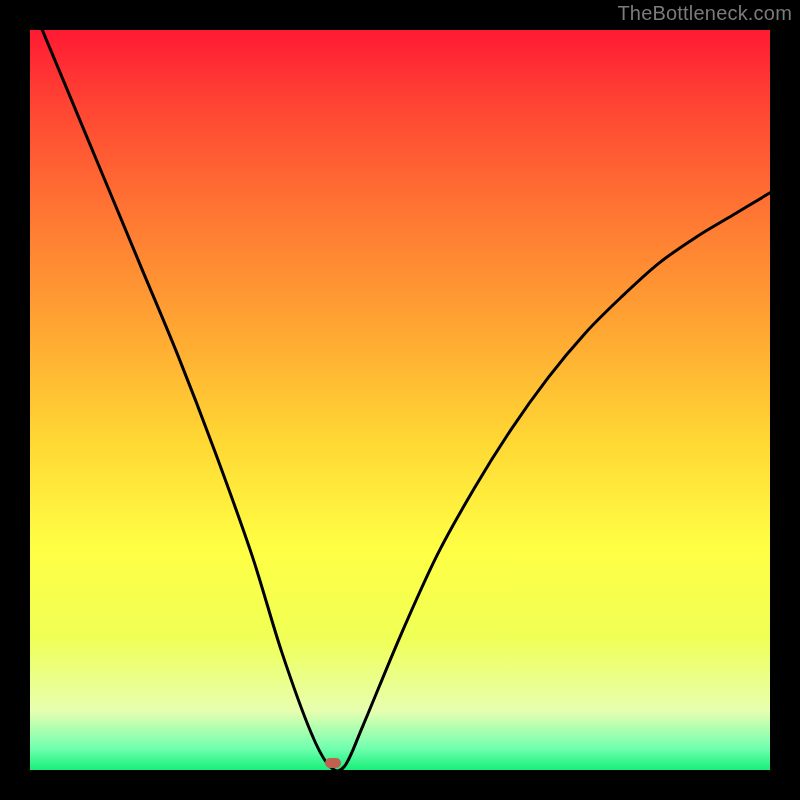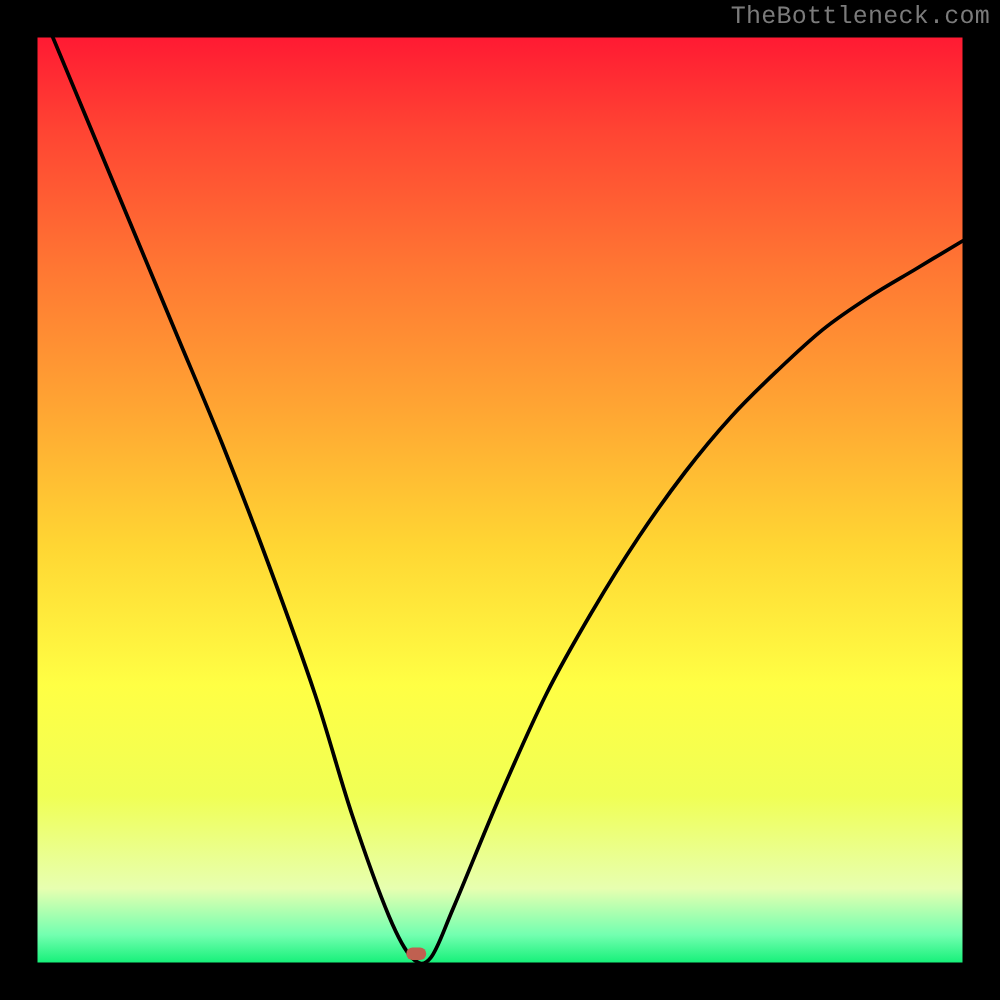--- a/index.html
+++ b/index.html
@@ -51,21 +51,21 @@
     position: absolute;
     width: 16px;
     height: 10px;
     background: #c06050;
     border-radius: 5px;
   }
   .watermark {
     position: absolute;
     top: 2px;
     right: 8px;
-    font-family: Liberation Mono, monospace;
+    font-family: Liberation Sans, sans-serif;
     font-size: 20px;
     color: #7b7b7b;
     letter-spacing: 0.2px;
   }
 </style>
 </head>
 <body>
 
 <div class="frame">
 

